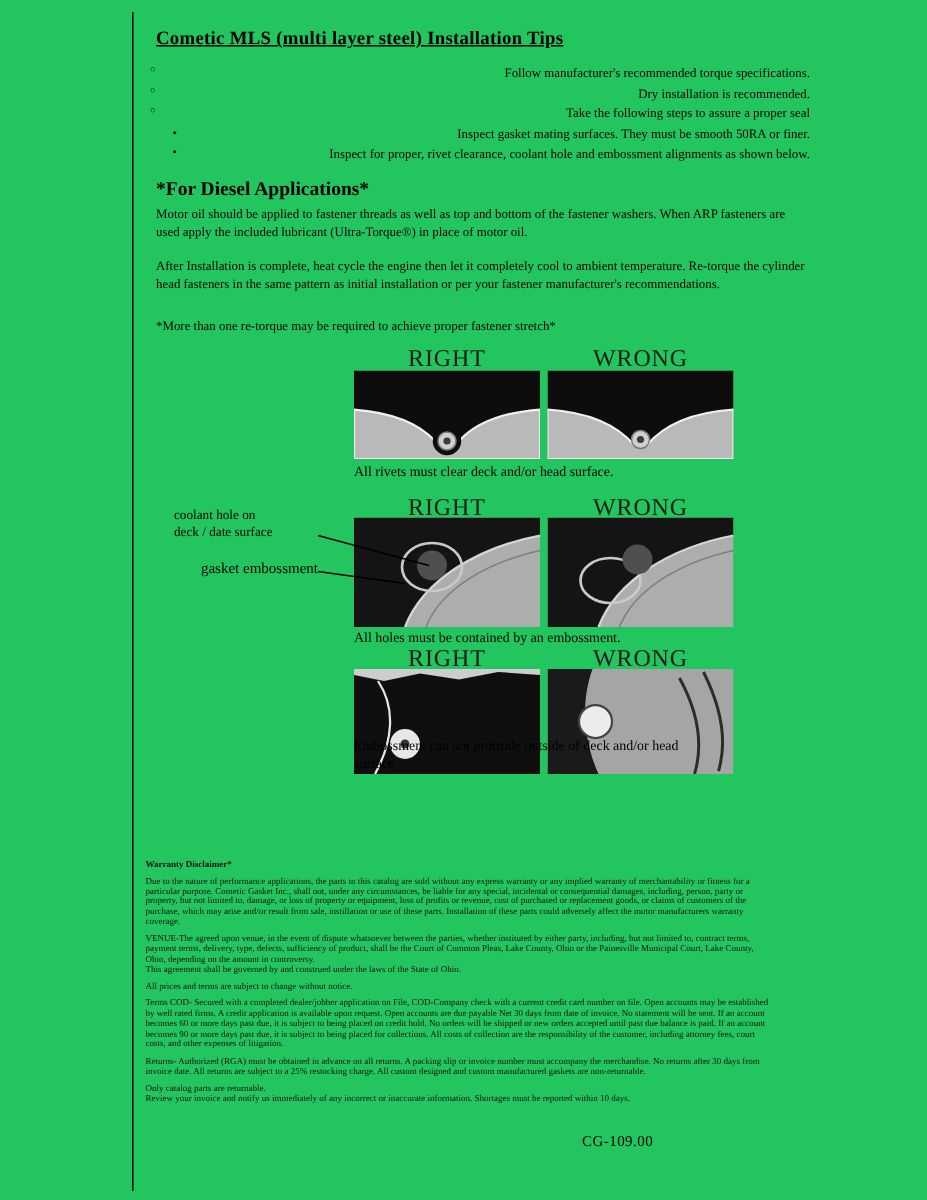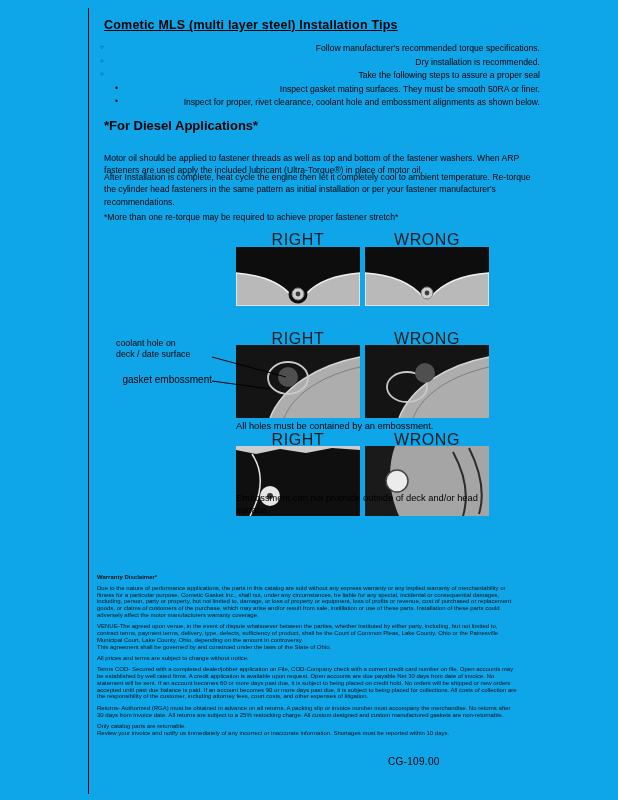--- a/index.html
+++ b/index.html
@@ -1,36 +1,36 @@
 <!DOCTYPE html>
 <html><head>
 <meta charset="utf-8">
 <style>
   html,body { margin:0; padding:0; background:#ffffff; }
   .page {
-    position:relative; width:618px; height:800px; background:#0ea5e9;
-    font-family:Liberation Sans, sans-serif; color:#000;
+    position:relative; width:618px; height:800px; background:#22c55e;
+    font-family:Liberation Serif, serif; color:#000;
     overflow:hidden;
   }
   .vline { position:absolute; left:88px; top:8px; width:1px; height:786px; background:#000; }
 
   .title {
     position:absolute; left:104px; top:18px;
     font-size:12.5px; font-weight:bold; text-decoration:underline; letter-spacing:0.2px;
   }
 
   .bullets { position:absolute; left:100px; top:43px; width:440px; font-size:8.6px;text-align:right; }
   .bullet { position:relative; padding-left:10px; margin-bottom:3.6px; }
   .bullet::before { content:"○"; position:absolute; left:0; top:1px; font-size:6px; }
   .subbullet { position:relative; padding-left:9px; margin-left:15px; margin-bottom:3.6px; }
   .subbullet::before { content:"•"; position:absolute; left:0; top:-1px; }
 
   .diesel-heading { position:absolute; left:104px; top:118px; font-size:13px; font-weight:bold; }
   .body-para { position:absolute; left:104px; width:434px; font-size:8.6px; line-height:12.4px; }
-  .para1 { top:136px;margin-top:16px; }
+  .para1 { top:136px; }
   .para2 { top:171px; }
   .note  { position:absolute; left:104px; top:212px; width:434px; font-size:8.6px; }
 
   .dg-header { position:absolute; width:124px; text-align:center; font-size:16px; color:#1c1c1c; letter-spacing:0.6px; }
   .dg-panel  { position:absolute; width:124px; }
   .dg-panel svg { display:block; }
   .dg-caption { position:absolute; left:236px; font-size:9.3px; line-height:11.5px; }
 
   .lbl-coolant { position:absolute; left:116px; top:338px; width:96px; text-align:left; font-size:8.8px; line-height:10.6px; }
   .lbl-emboss  { position:absolute; left:108px; top:374px; width:104px; text-align:right; font-size:10px; }
@@ -78,20 +78,21 @@
     </svg>
   </div>
   <div class="dg-panel" style="left:365px; top:247px;">
     <svg width="124" height="59" viewBox="0 0 124 59">
       <rect width="124" height="59" fill="#0d0d0d"></rect>
       <path d="M0,59 L0,26 C30,28 48,38 58,50 L66,50 C76,38 94,28 124,26 L124,59 Z" fill="#b9b9b9" stroke="#f0f0f0" stroke-width="1.5"></path>
       <circle cx="62" cy="46" r="6" fill="#cfcfcf" stroke="#7a7a7a" stroke-width="1"></circle>
       <circle cx="62" cy="46" r="2.4" fill="#3c3c3c"></circle>
     </svg>
   </div>
+  <div class="dg-caption" style="top:310px;">All rivets must clear deck and/or head surface.</div>
 
   <div class="dg-header" style="left:236px; top:330px;">RIGHT</div>
   <div class="dg-header" style="left:365px; top:330px;">WRONG</div>
 
   <div class="lbl-coolant">
     <div>coolant hole on</div>
     <div>deck / date surface</div>
   </div>
   <div class="lbl-emboss">gasket embossment</div>
 

